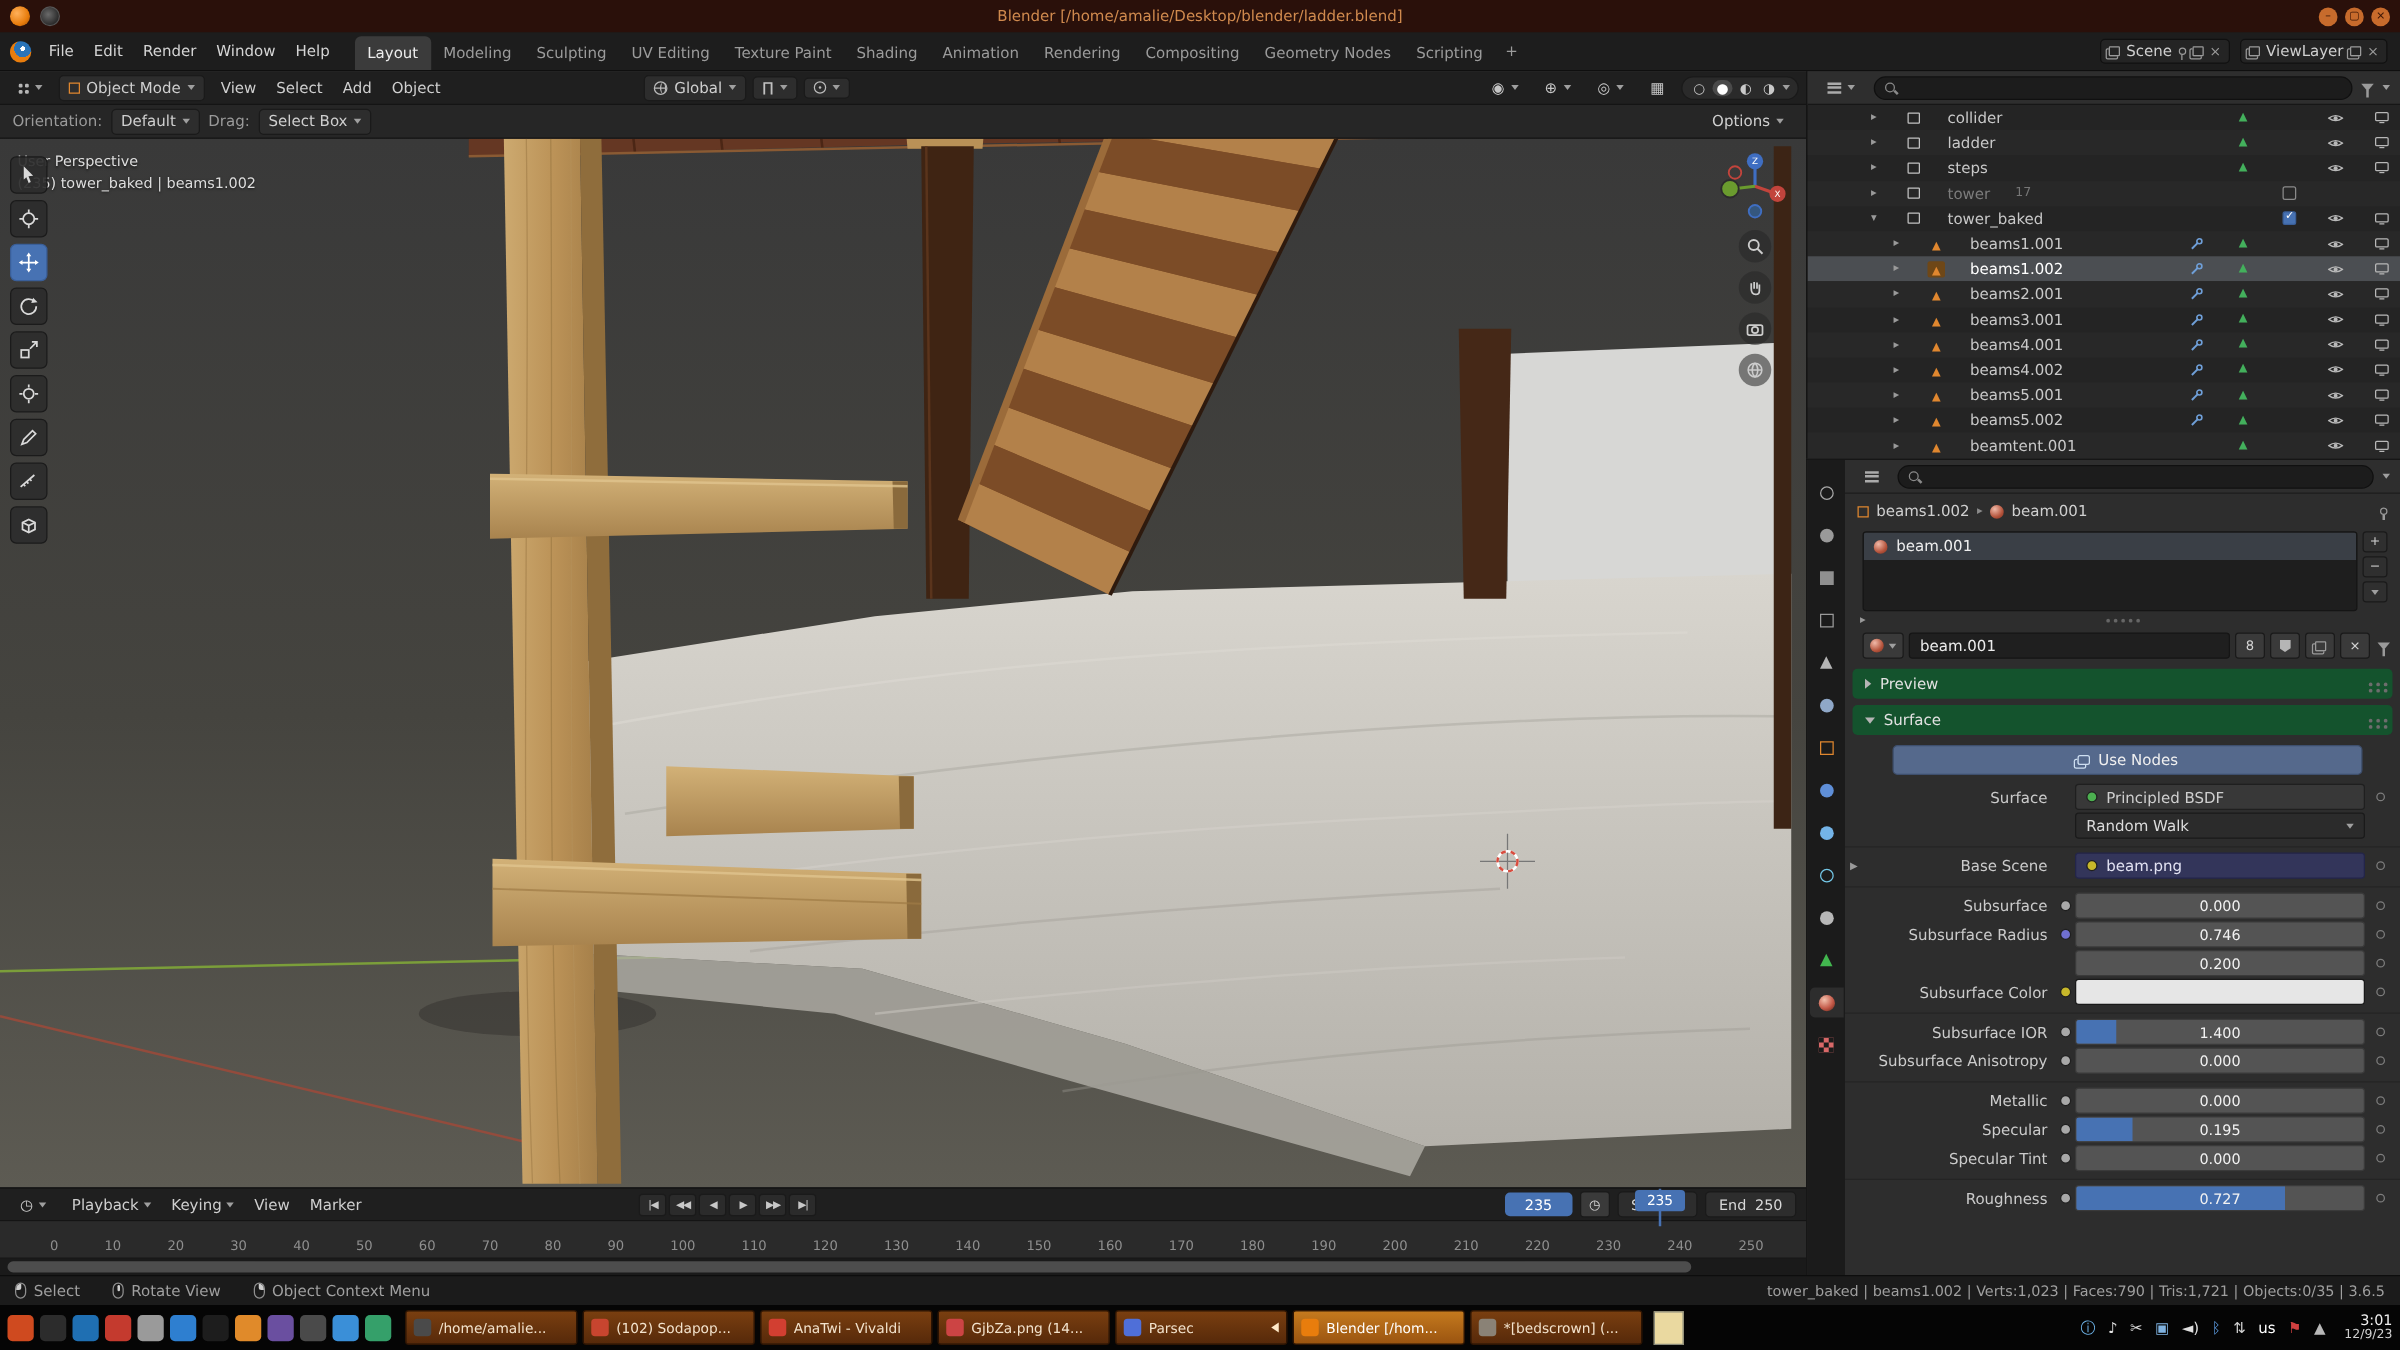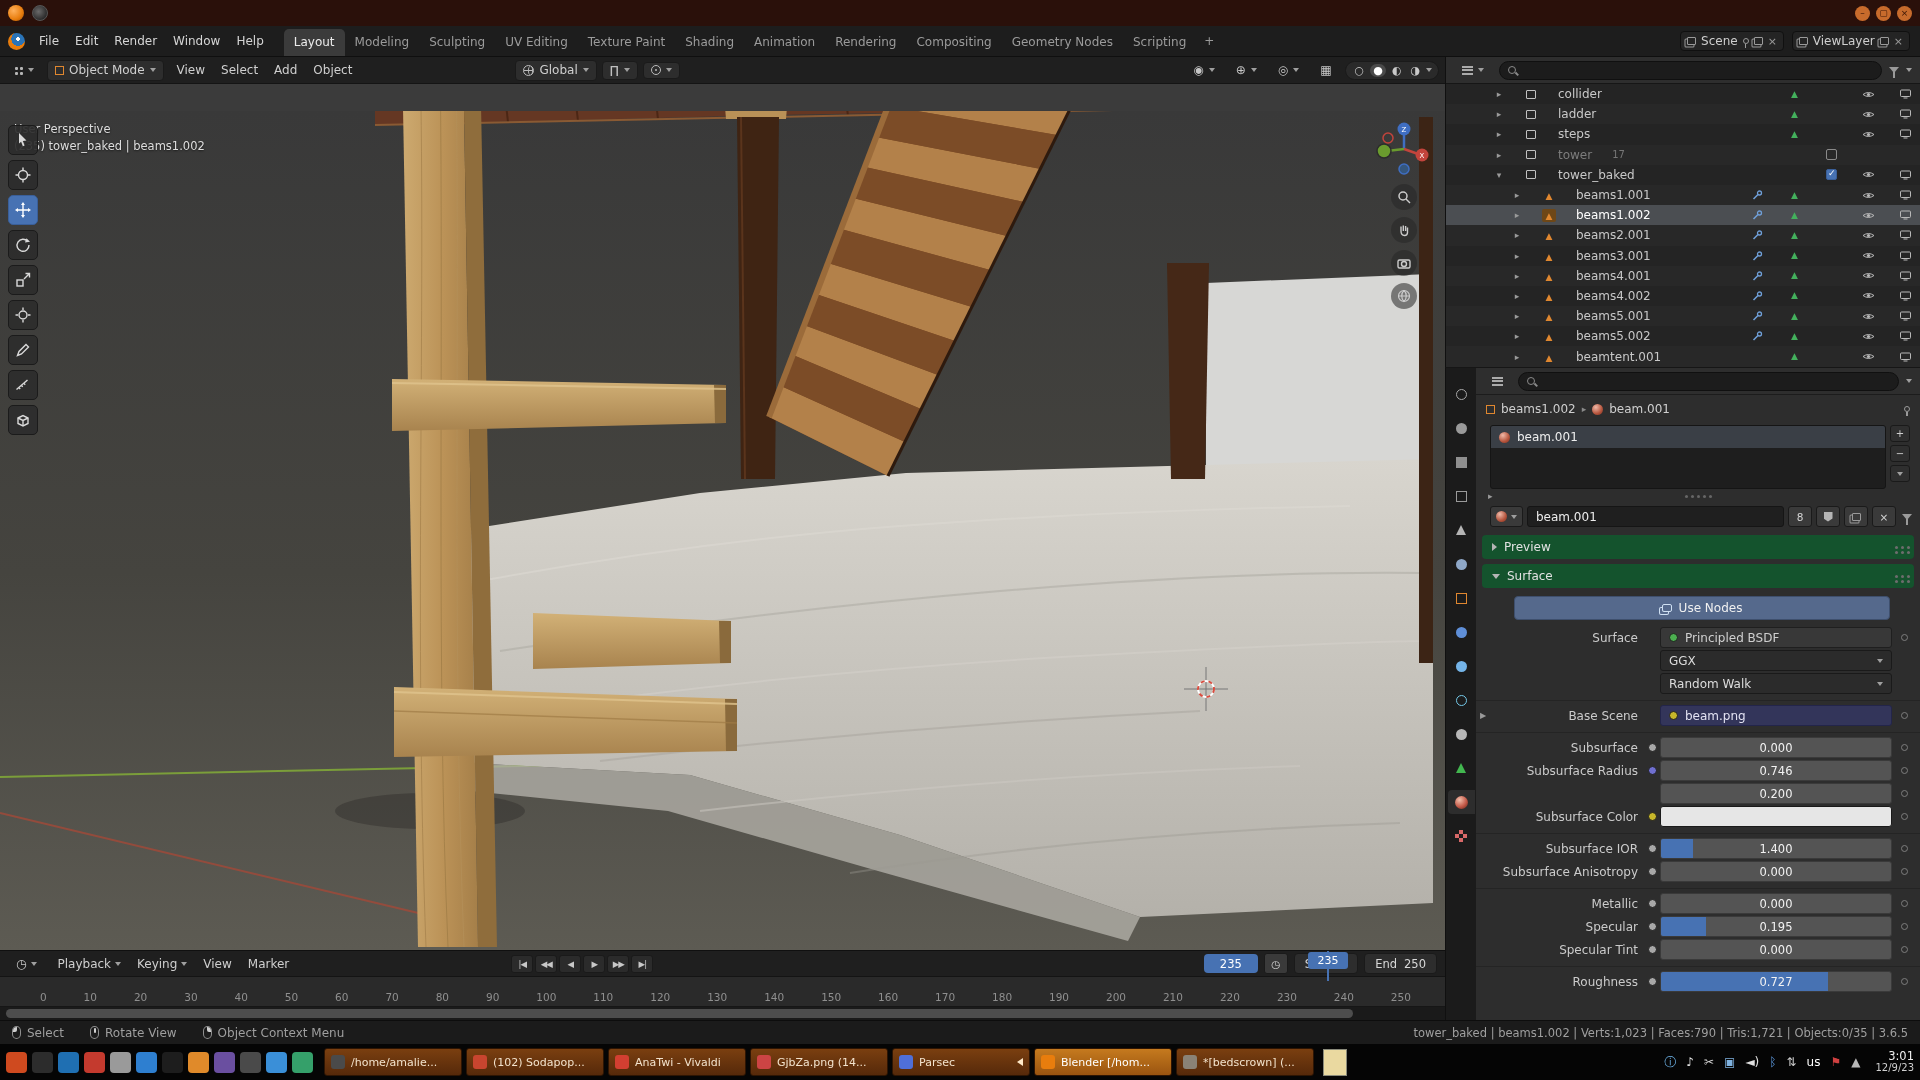--- a/index.html
+++ b/index.html
@@ -186,20 +186,21 @@
 .clock .date{font-size:10px;color:#cfcfcf}
 </style>
 </head>
 <body>
 
 <div class="app">
 
   <div class="titlebar">
     <span class="tb-appic b1"></span>
     <span class="tb-appic b2"></span>
+    <div class="title">Blender [/home/amalie/Desktop/blender/ladder.blend]</div>
     <div class="winbtns">
       <span class="winbtn">–</span>
       <span class="winbtn">▢</span>
       <span class="winbtn">×</span>
     </div>
   </div>
 
   <div class="topbar">
     <span class="blogo"></span>
     <div class="menus">
@@ -289,20 +290,37 @@
       <span class="pill flat">
           <span class="hgl">▦</span>
         </span>
       <span class="shade-group">
         <span class="sph">○</span>
         <span class="sph active">●</span>
         <span class="sph">◐</span>
         <span class="sph">◑</span>
         <span class="car"></span>
       </span>
+    </div>
+    <div class="vp-h2">
+      <span class="lbl">Orientation:</span>
+      <span class="pill">
+          <span>Default</span>
+          <span class="car"></span>
+        </span>
+      <span class="lbl">Drag:</span>
+      <span class="pill">
+          <span>Select Box</span>
+          <span class="car"></span>
+        </span>
+      <span style="margin-left:auto"></span>
+      <span class="pill flat">
+          <span>Options</span>
+          <span class="car"></span>
+        </span>
     </div>
 
     <div class="vp-canvas">
       
       <svg width="1445" height="839" viewBox="0 0 1445 839">
         <defs>
           <linearGradient id="bgG" x1="0" y1="0" x2="0" y2="1">
             <stop offset="0" stop-color="#393939"></stop>
               <stop offset="0.55" stop-color="#45443f"></stop>
               <stop offset="1" stop-color="#5d5b53"></stop>
@@ -1143,34 +1161,20 @@
                 <span class="ndot"></span>
                 <span>Principled BSDF</span>
               </div>
 
             </div>
             <span class="deco-slot">
               <span class="deco"></span>
             </span>
           </div>
 
-          <div class="prow">
-            <span class="rexp"></span>
-            <span class="plabel"></span>
-            <span class="socket-slot"></span>
-            <div class="widget">
-
-              <div class="w-select">
-                <span>GGX</span>
-                <span class="car"></span>
-              </div>
-
-            </div>
-            <span class="deco-slot"></span>
-          </div>
 
           <div class="prow">
             <span class="rexp"></span>
             <span class="plabel"></span>
             <span class="socket-slot"></span>
             <div class="widget">
 
               <div class="w-select">
                 <span>Random Walk</span>
                 <span class="car"></span>

